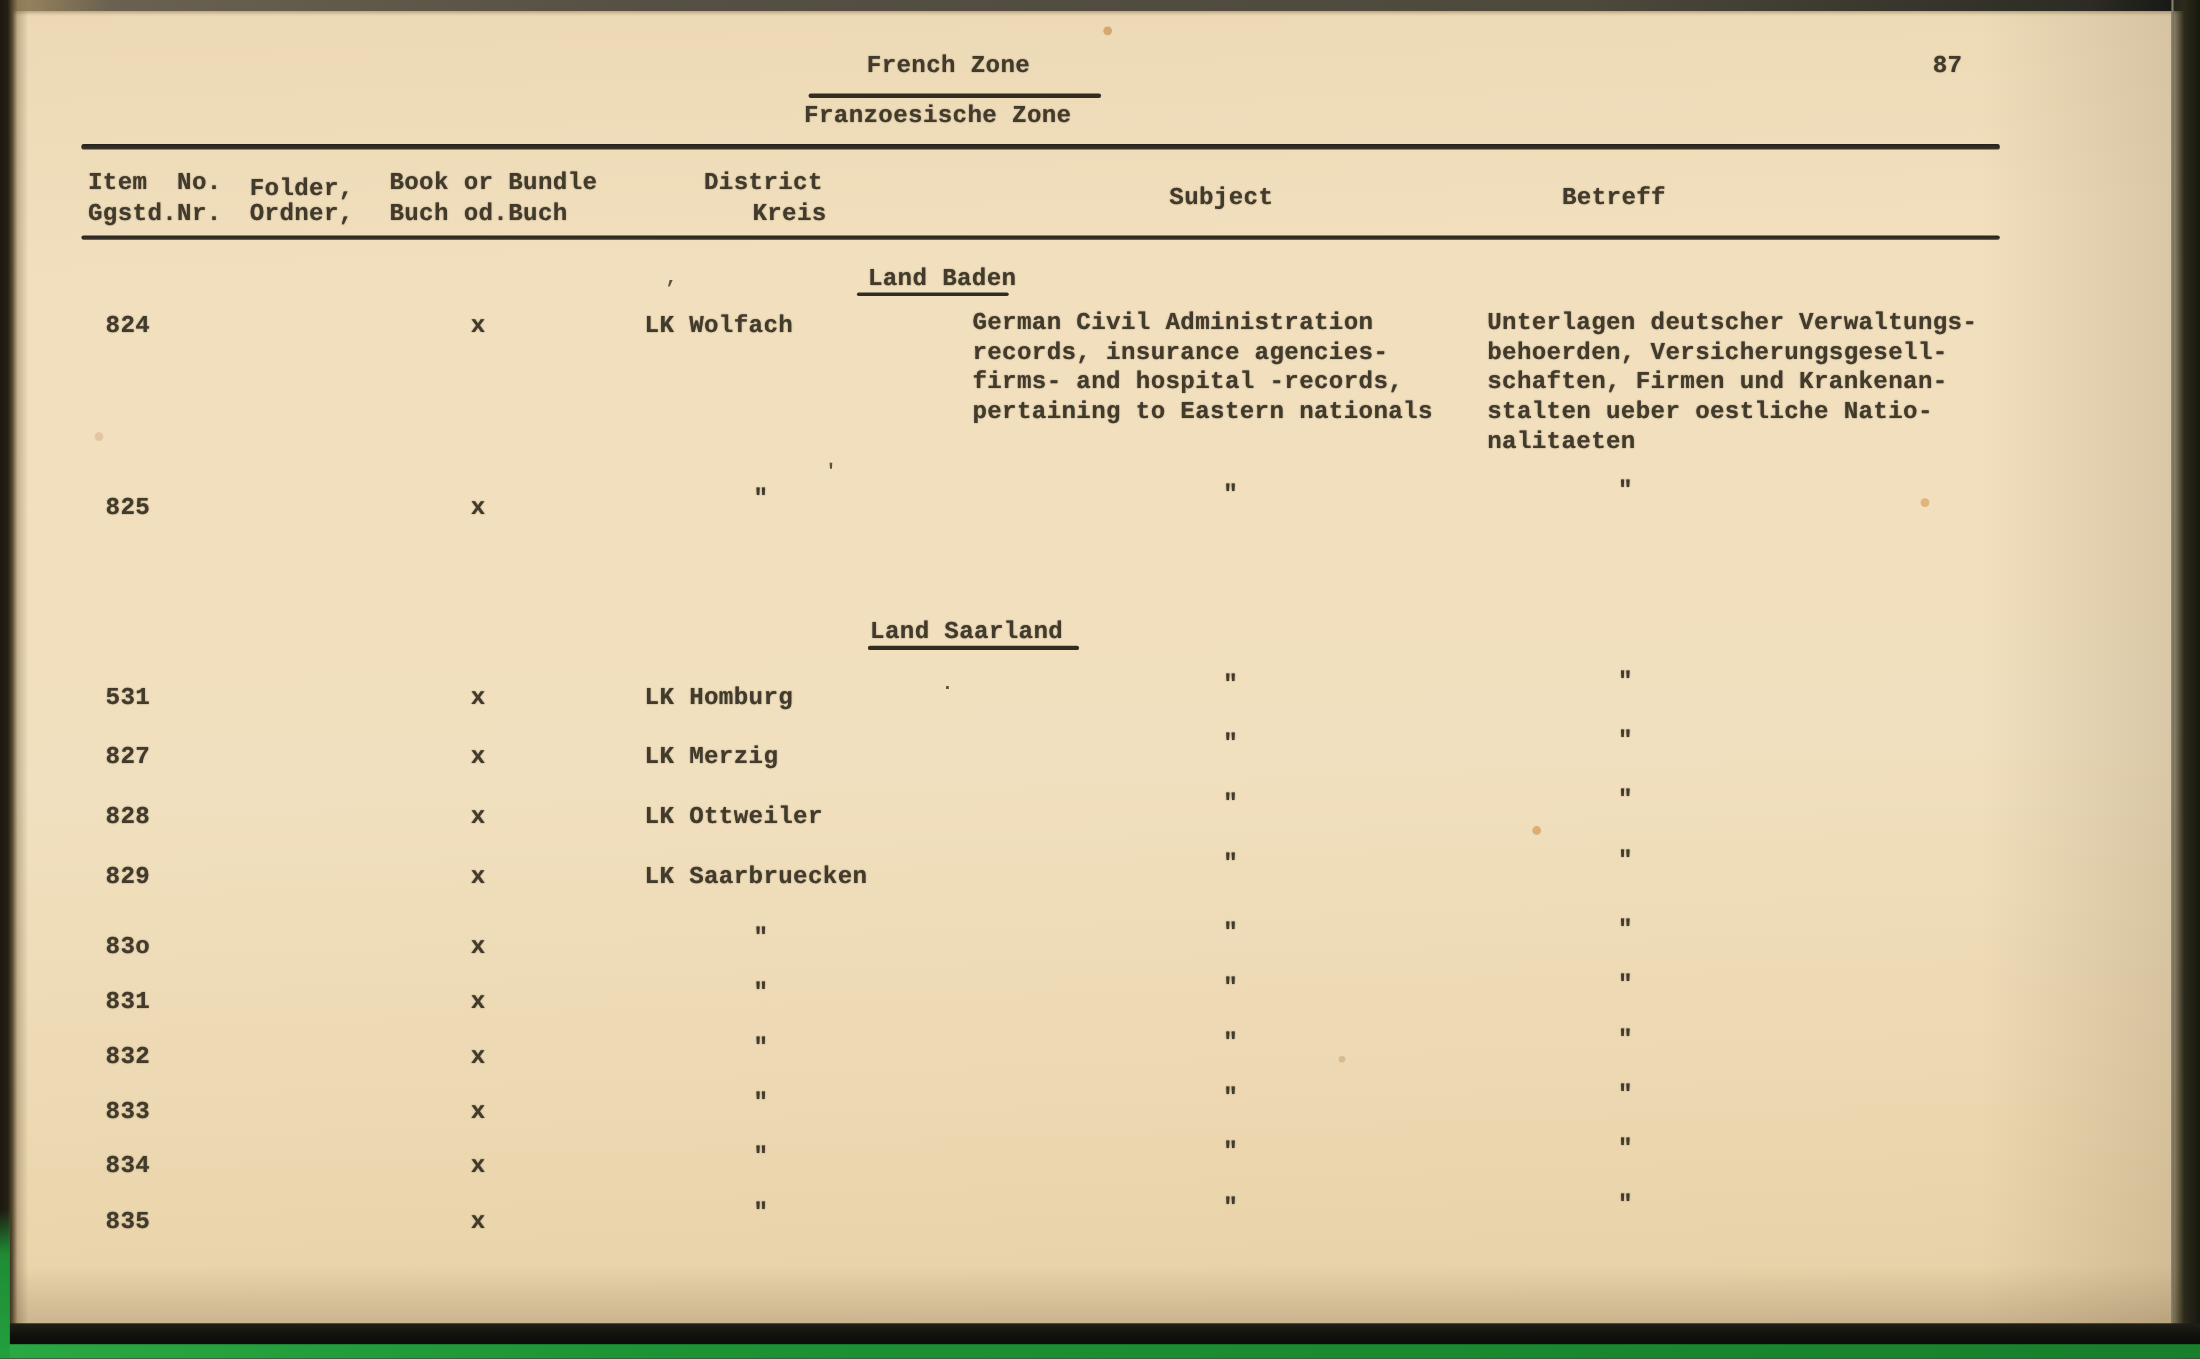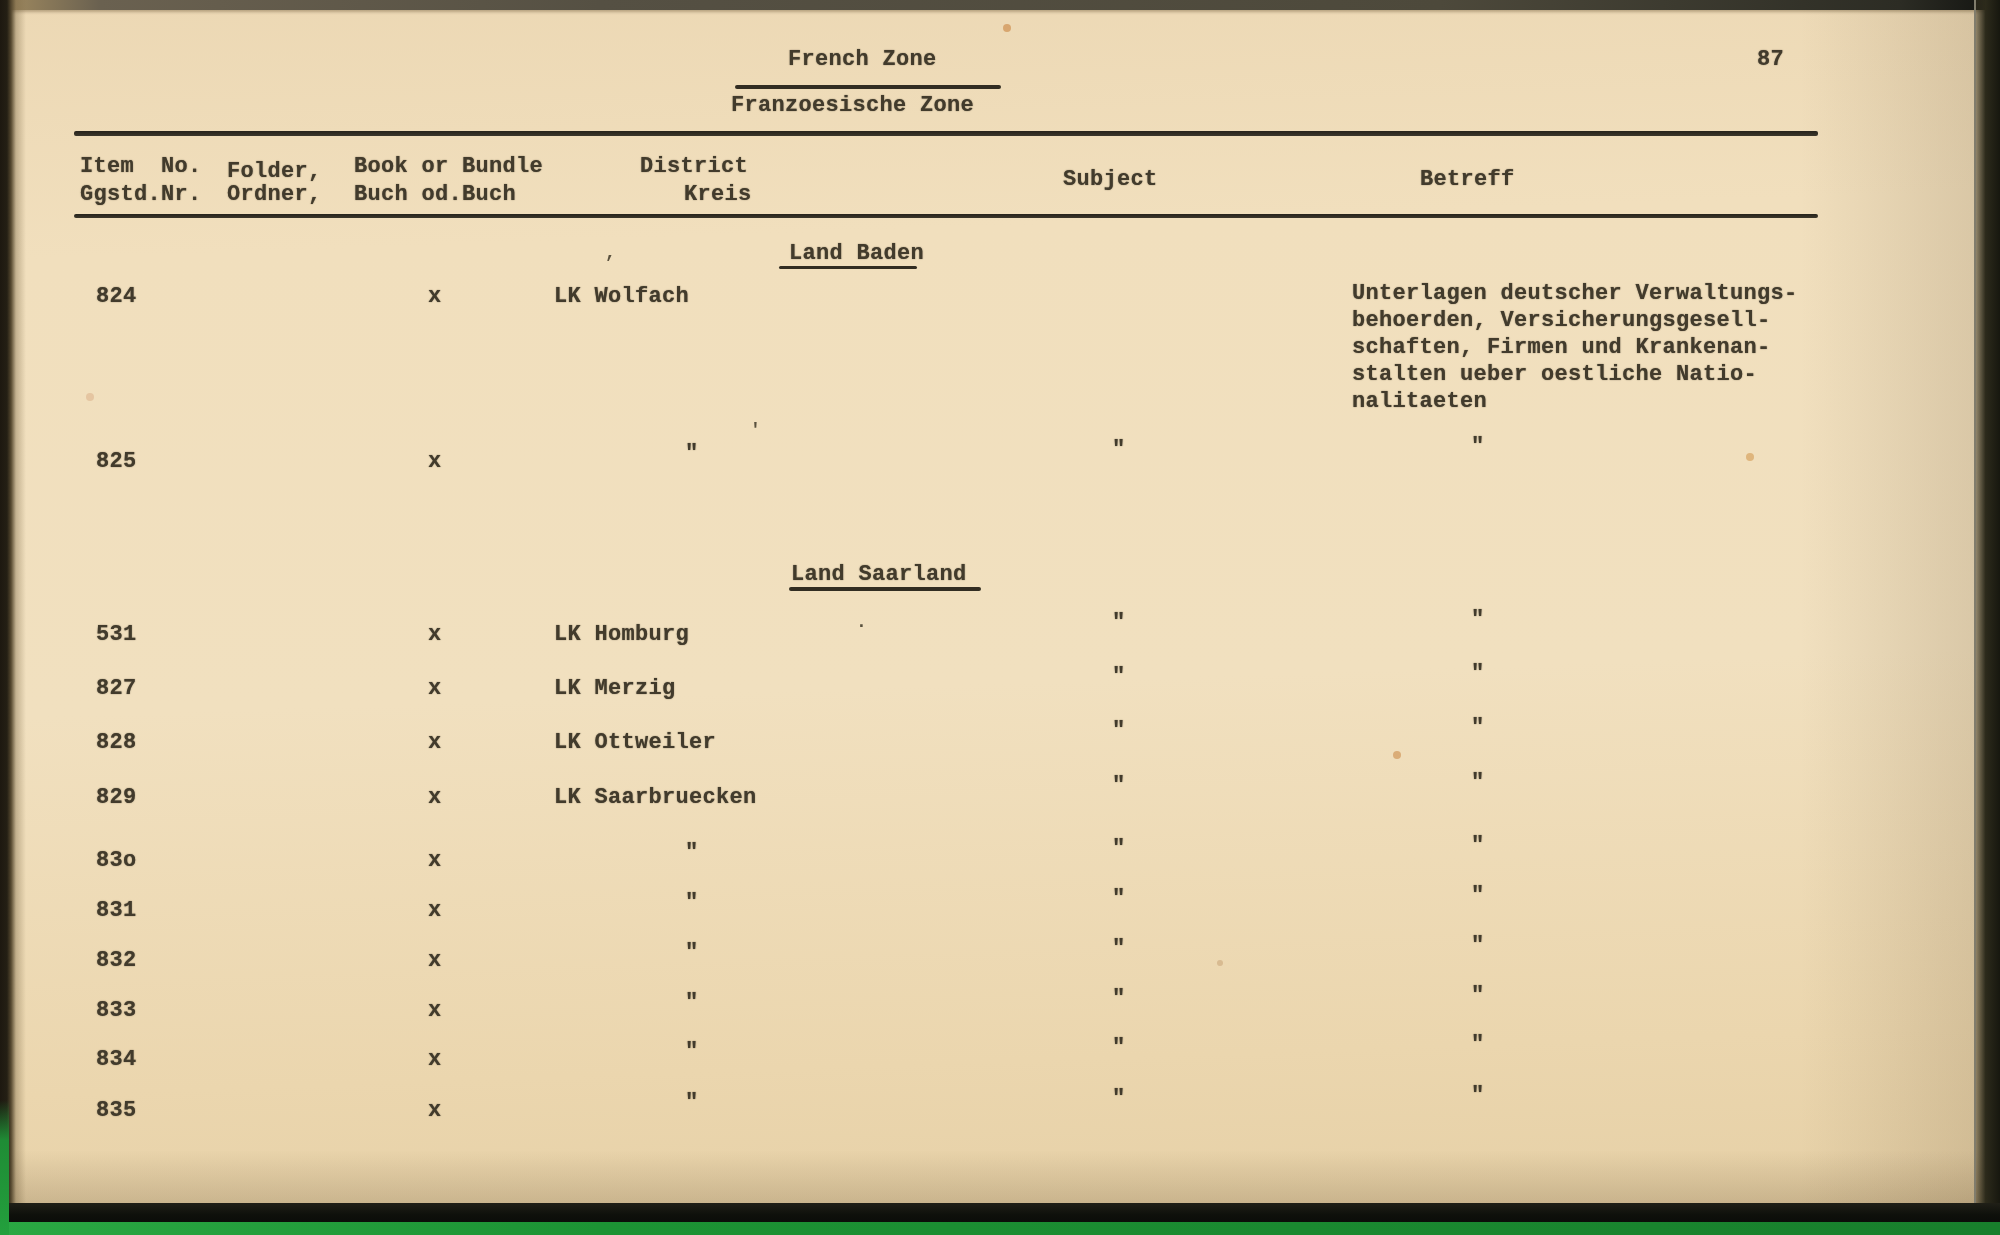--- a/index.html
+++ b/index.html
@@ -14,21 +14,21 @@
   .txt{position:absolute;font-size:22px;line-height:27px;letter-spacing:.3px;
        font-weight:700;white-space:pre;
        text-shadow:0 0 1px rgba(66,59,44,.65), 0 0 2px rgba(66,59,44,.18);}
   .blk{white-space:pre-line;}
   .rule{position:absolute;background:linear-gradient(180deg,#27231b,#3c372b);border-radius:2px;}
   .uline{position:absolute;background:#322d22;border-radius:2px;}
   .row{position:absolute;left:0;width:1798px;height:30px;}
   .cell{position:absolute;top:0;}
   .ci{left:96px;}
   .cx{left:428px;}
-  .cd{left:554px;text-align:right;}
+  .cd{left:586px;text-align:right;}
   .cdd{left:685px;top:-8px;}
   .cs{left:884px;top:-3px;width:470px;}
   .csd{left:1112px;top:-12px;}
   .cb{left:1352px;top:-3px;width:480px;}
   .cbd{left:1471px;top:-15px;}
   .stray{position:absolute;font-size:18px;font-weight:700;color:rgba(64,56,40,.85);}
   
   .edge-top{position:absolute;left:0;top:0;width:2000px;height:10px;
     background:linear-gradient(90deg,#a38c60 0%,#6a6150 5%,#555043 30%,#4d493b 72%,#2c2c24 95%,#121310 100%);
     box-shadow:0 2px 3px rgba(80,60,30,.35);}
@@ -77,20 +77,24 @@
   <div class="txt" style="left:1063px;top:166px">Subject</div>
   <div class="txt" style="left:1420px;top:166px">Betreff</div>
 
   <div class="txt" style="left:789px;top:240px">Land Baden</div>
   <div class="uline" style="left:779px;top:266px;width:138px;height:3px"></div>
 
   <div class="row" style="top:283px">
     <span class="txt cell ci">824</span>
     <span class="txt cell cx">x</span>
     <span class="txt cell cd">LK Wolfach</span>
+    <span class="txt cell cs blk">German Civil Administration
+records, insurance agencies-
+firms- and hospital -records,
+pertaining to Eastern nationals</span>
     <span class="txt cell cb blk">Unterlagen deutscher Verwaltungs-
 behoerden, Versicherungsgesell-
 schaften, Firmen und Krankenan-
 stalten ueber oestliche Natio-
 nalitaeten</span>
   </div>
 
   <div class="row" style="top:448px">
     <span class="txt cell ci">825</span>
     <span class="txt cell cx">x</span>

